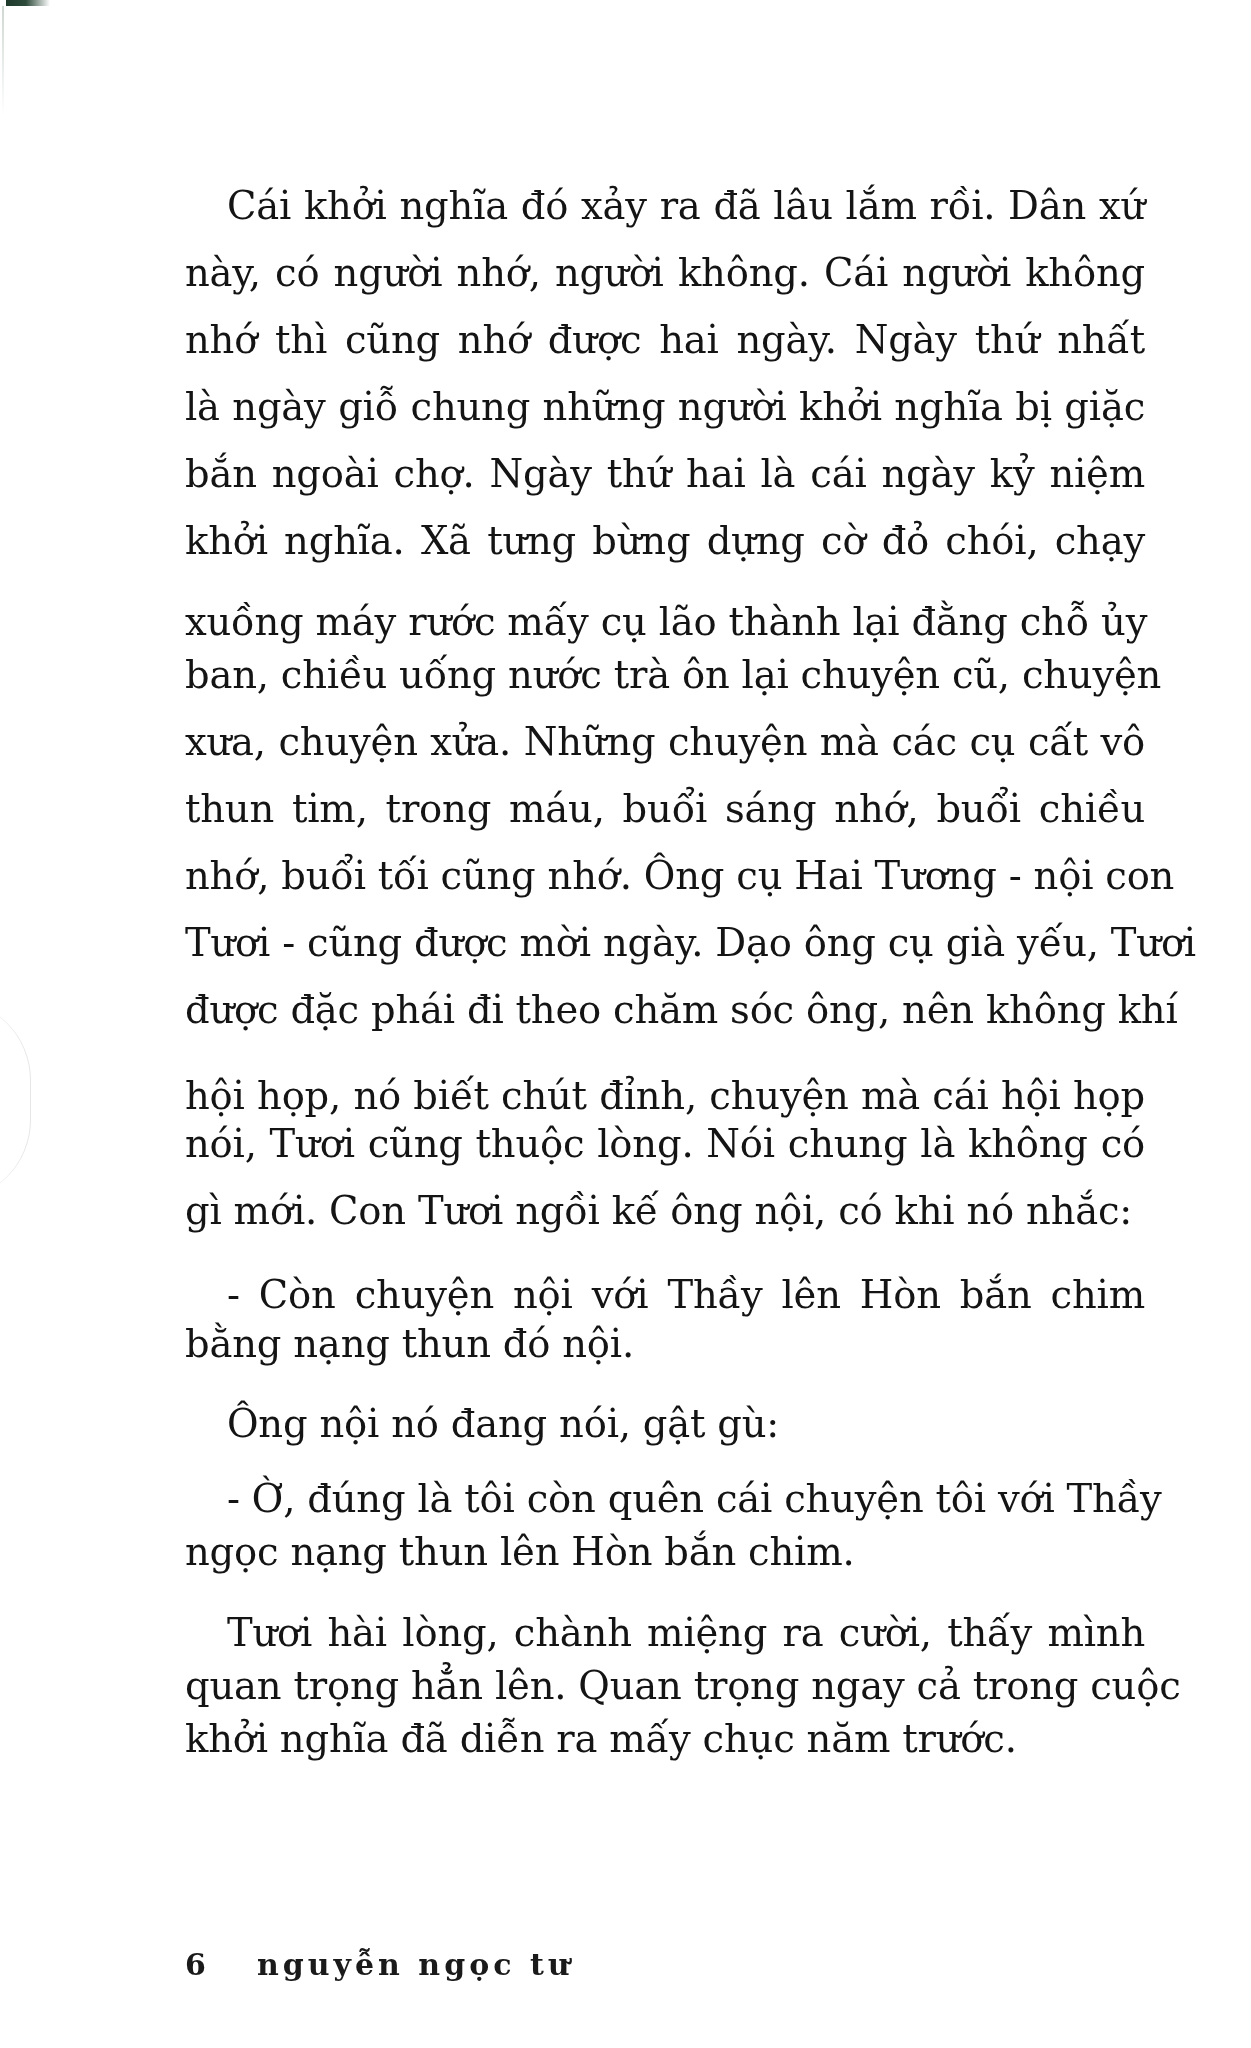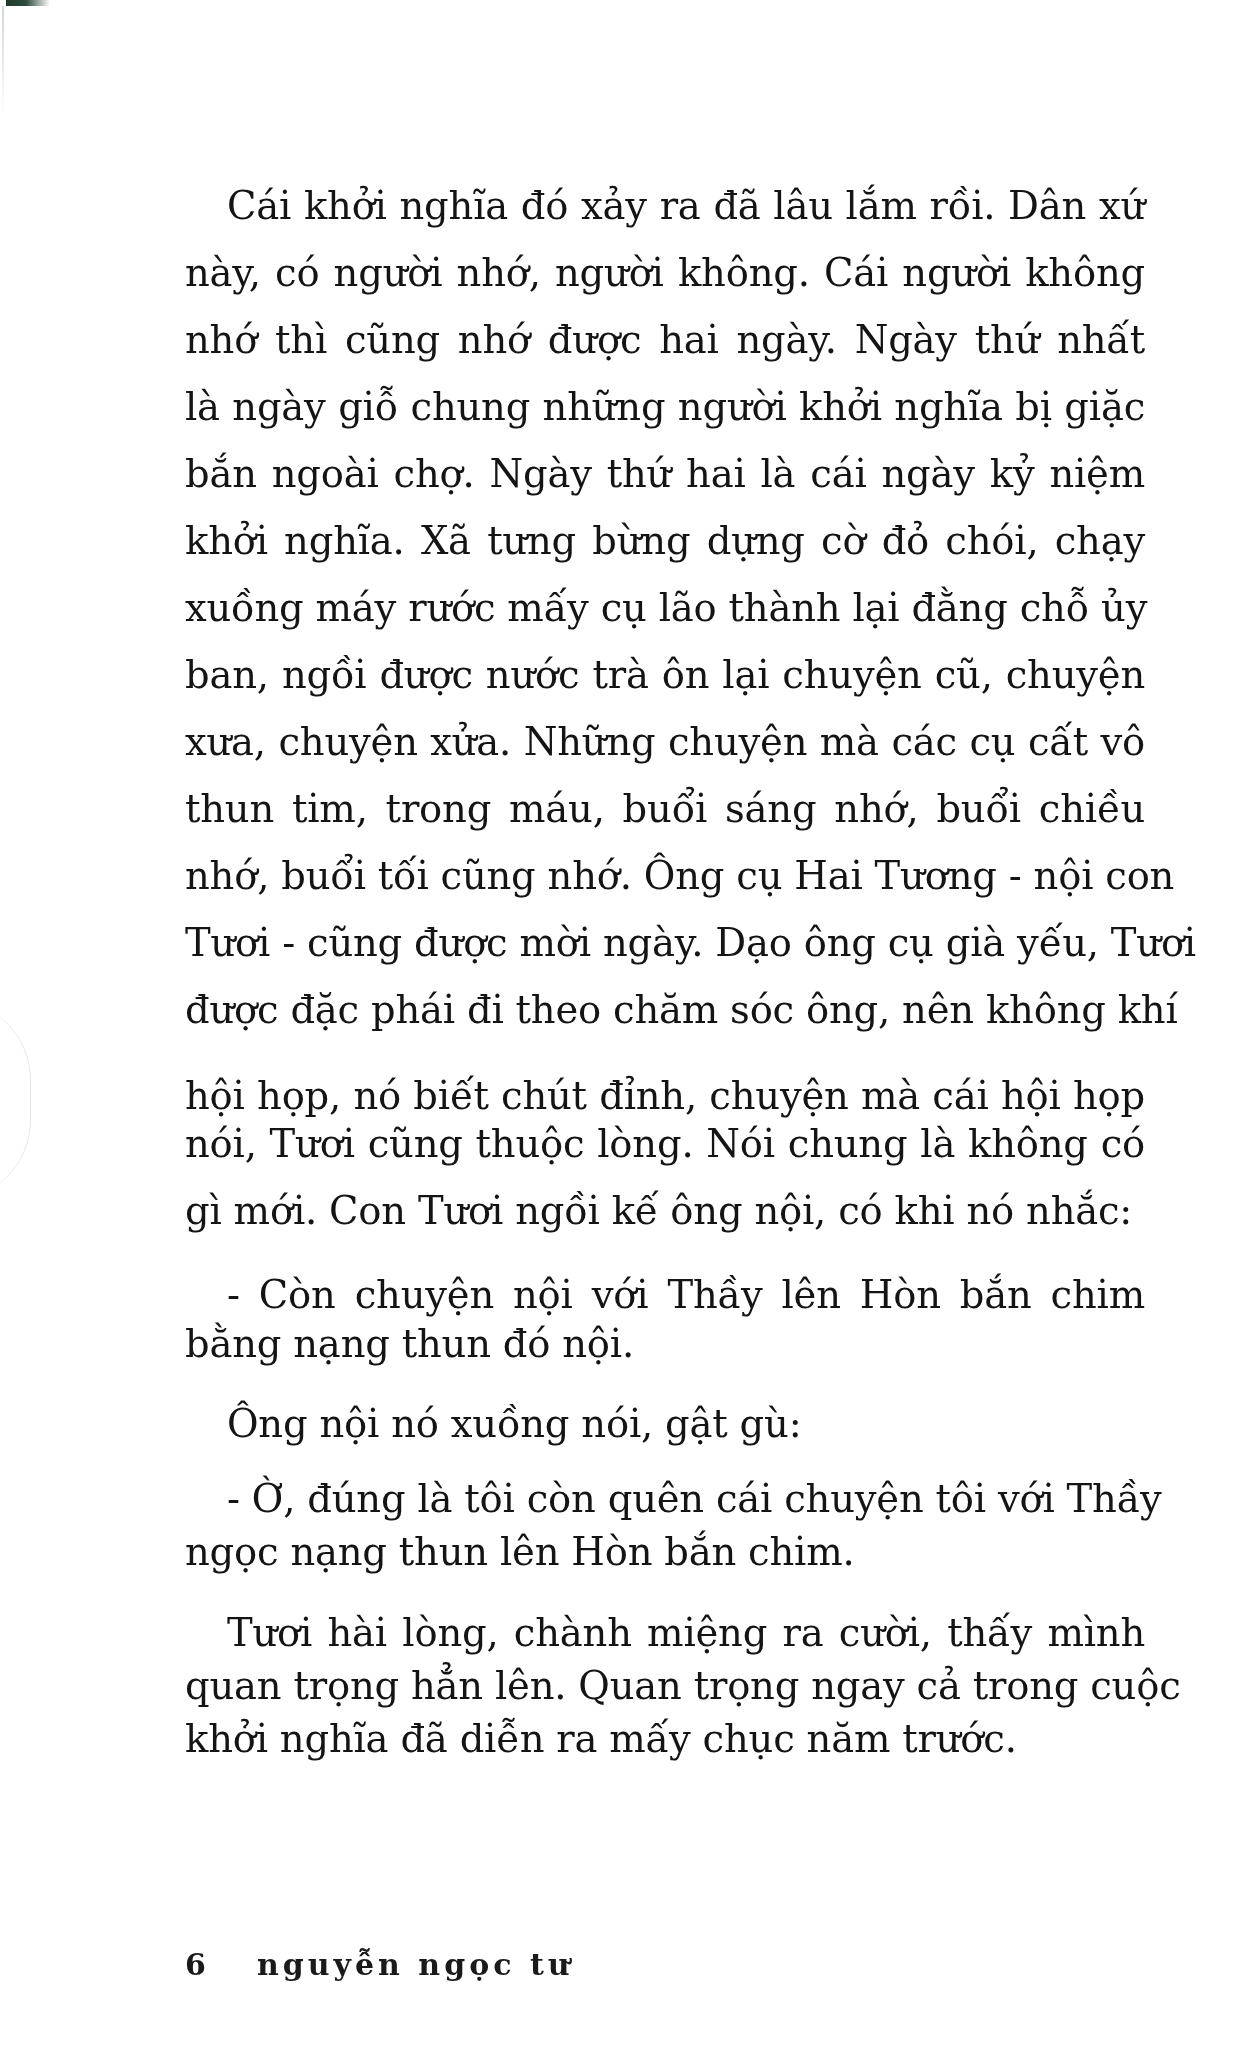--- a/index.html
+++ b/index.html
@@ -93,35 +93,35 @@
   <div class="curl-shadow"></div>
 
   <div class="text-block">
 
     <div class="line indent justify" style="top:0px">Cái khởi nghĩa đó xảy ra đã lâu lắm rồi. Dân xứ</div>
     <div class="line justify" style="top:67px">này, có người nhớ, người không. Cái người không</div>
     <div class="line justify" style="top:134px">nhớ thì cũng nhớ được hai ngày. Ngày thứ nhất</div>
     <div class="line justify" style="top:201px">là ngày giỗ chung những người khởi nghĩa bị giặc</div>
     <div class="line justify" style="top:268px">bắn ngoài chợ. Ngày thứ hai là cái ngày kỷ niệm</div>
     <div class="line justify" style="top:335px">khởi nghĩa. Xã tưng bừng dựng cờ đỏ chói, chạy</div>
-    <div class="line justify" style="top:402px">xuồng máy rước mấy cụ lão thành lại đằng chỗ ủy</div>
-    <div class="line justify" style="top:469px">ban, ngồi được nước trà ôn lại chuyện cũ, chuyện</div>
+    <div class="line justify" style="top:416px">xuồng máy rước mấy cụ lão thành lại đằng chỗ ủy</div>
+    <div class="line justify" style="top:469px">ban, chiều uống nước trà ôn lại chuyện cũ, chuyện</div>
     <div class="line justify" style="top:536px">xưa, chuyện xửa. Những chuyện mà các cụ cất vô</div>
     <div class="line justify" style="top:603px">thun tim, trong máu, buổi sáng nhớ, buổi chiều</div>
     <div class="line justify" style="top:670px">nhớ, buổi tối cũng nhớ. Ông cụ Hai Tương - nội con</div>
     <div class="line justify" style="top:737px">Tươi - cũng được mời ngày. Dạo ông cụ già yếu, Tươi</div>
     <div class="line justify" style="top:804px">được đặc phái đi theo chăm sóc ông, nên không khí</div>
     <div class="line justify" style="top:890px">hội họp, nó biết chút đỉnh, chuyện mà cái hội họp</div>
     <div class="line justify" style="top:938px">nói, Tươi cũng thuộc lòng. Nói chung là không có</div>
     <div class="line" style="top:1005px">gì mới. Con Tươi ngồi kế ông nội, có khi nó nhắc:</div>
 
     <div class="line indent justify" style="top:1089px">- Còn chuyện nội với Thầy lên Hòn bắn chim</div>
     <div class="line" style="top:1138px">bằng nạng thun đó nội.</div>
 
-    <div class="line indent" style="top:1218px">Ông nội nó xuồng nói, gật gù:</div>
+    <div class="line indent" style="top:1218px">Ông nội nó đang nói, gật gù:</div>
 
     <div class="line indent justify" style="top:1293px">- Ờ, đúng là tôi còn quên cái chuyện tôi với Thầy</div>
     <div class="line" style="top:1346px">ngọc nạng thun lên Hòn bắn chim.</div>
 
     <div class="line indent justify" style="top:1427px">Tươi hài lòng, chành miệng ra cười, thấy mình</div>
     <div class="line justify" style="top:1480px">quan trọng hẳn lên. Quan trọng ngay cả trong cuộc</div>
     <div class="line" style="top:1533px">khởi nghĩa đã diễn ra mấy chục năm trước.</div>
   </div>
 
   <div class="footer">

